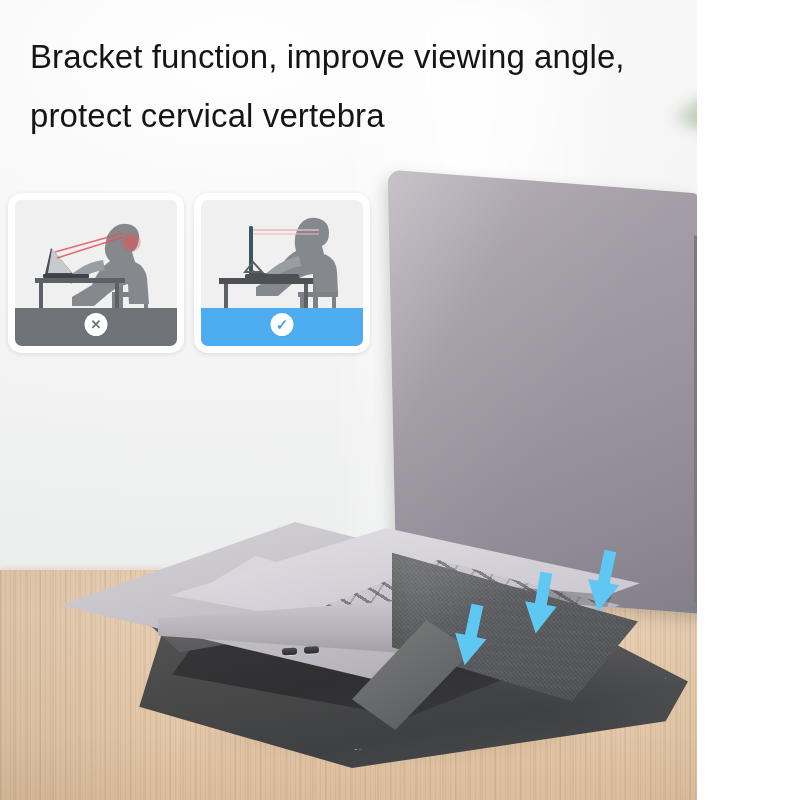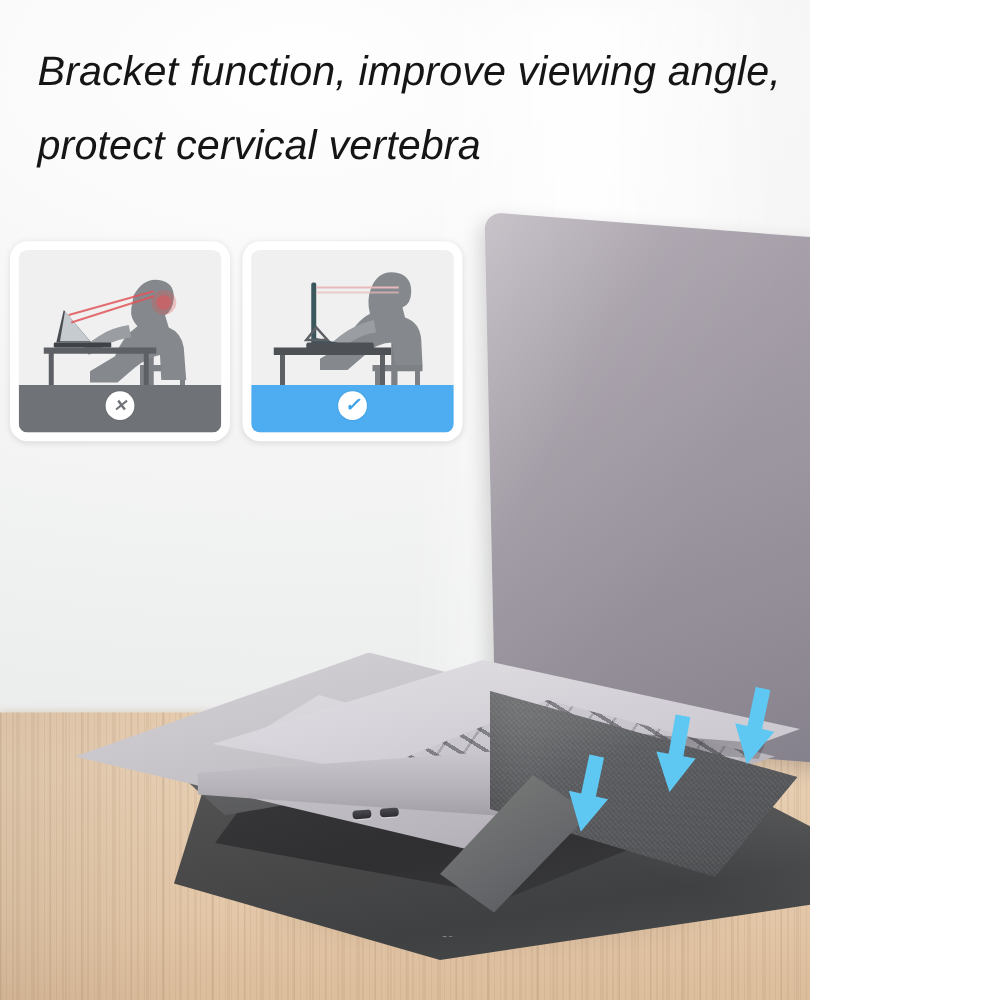--- a/index.html
+++ b/index.html
@@ -4,21 +4,21 @@
 <title>Laptop Sleeve Bracket Function</title>
 <style>
   * { margin:0; padding:0; box-sizing:border-box; }
   html, body { width:800px; height:800px; }
   body {
     font-family: "Liberation Sans", sans-serif;
     background:#ffffff;
     overflow:hidden;
     position:relative;
   }
-  #stage { position:absolute; inset:0; width:648px; height:800px; overflow:hidden;font-style:italic; }
+  #stage { position:absolute; inset:0; width:697px; height:800px; overflow:hidden; }
 
   
   .wall {
     position:absolute; left:0; top:0; width:800px; height:575px;
     background:
       radial-gradient(120% 90% at 30% 10%, #ffffff 0%, #f7f7f7 40%, #eceded 100%),
       linear-gradient(100deg, #e6e7e7 0%, #fafafa 38%, #f2f3f3 62%, #fbfbfb 100%);
   }
   .wall-sheen {
     position:absolute; left:330px; top:0; width:300px; height:575px;

